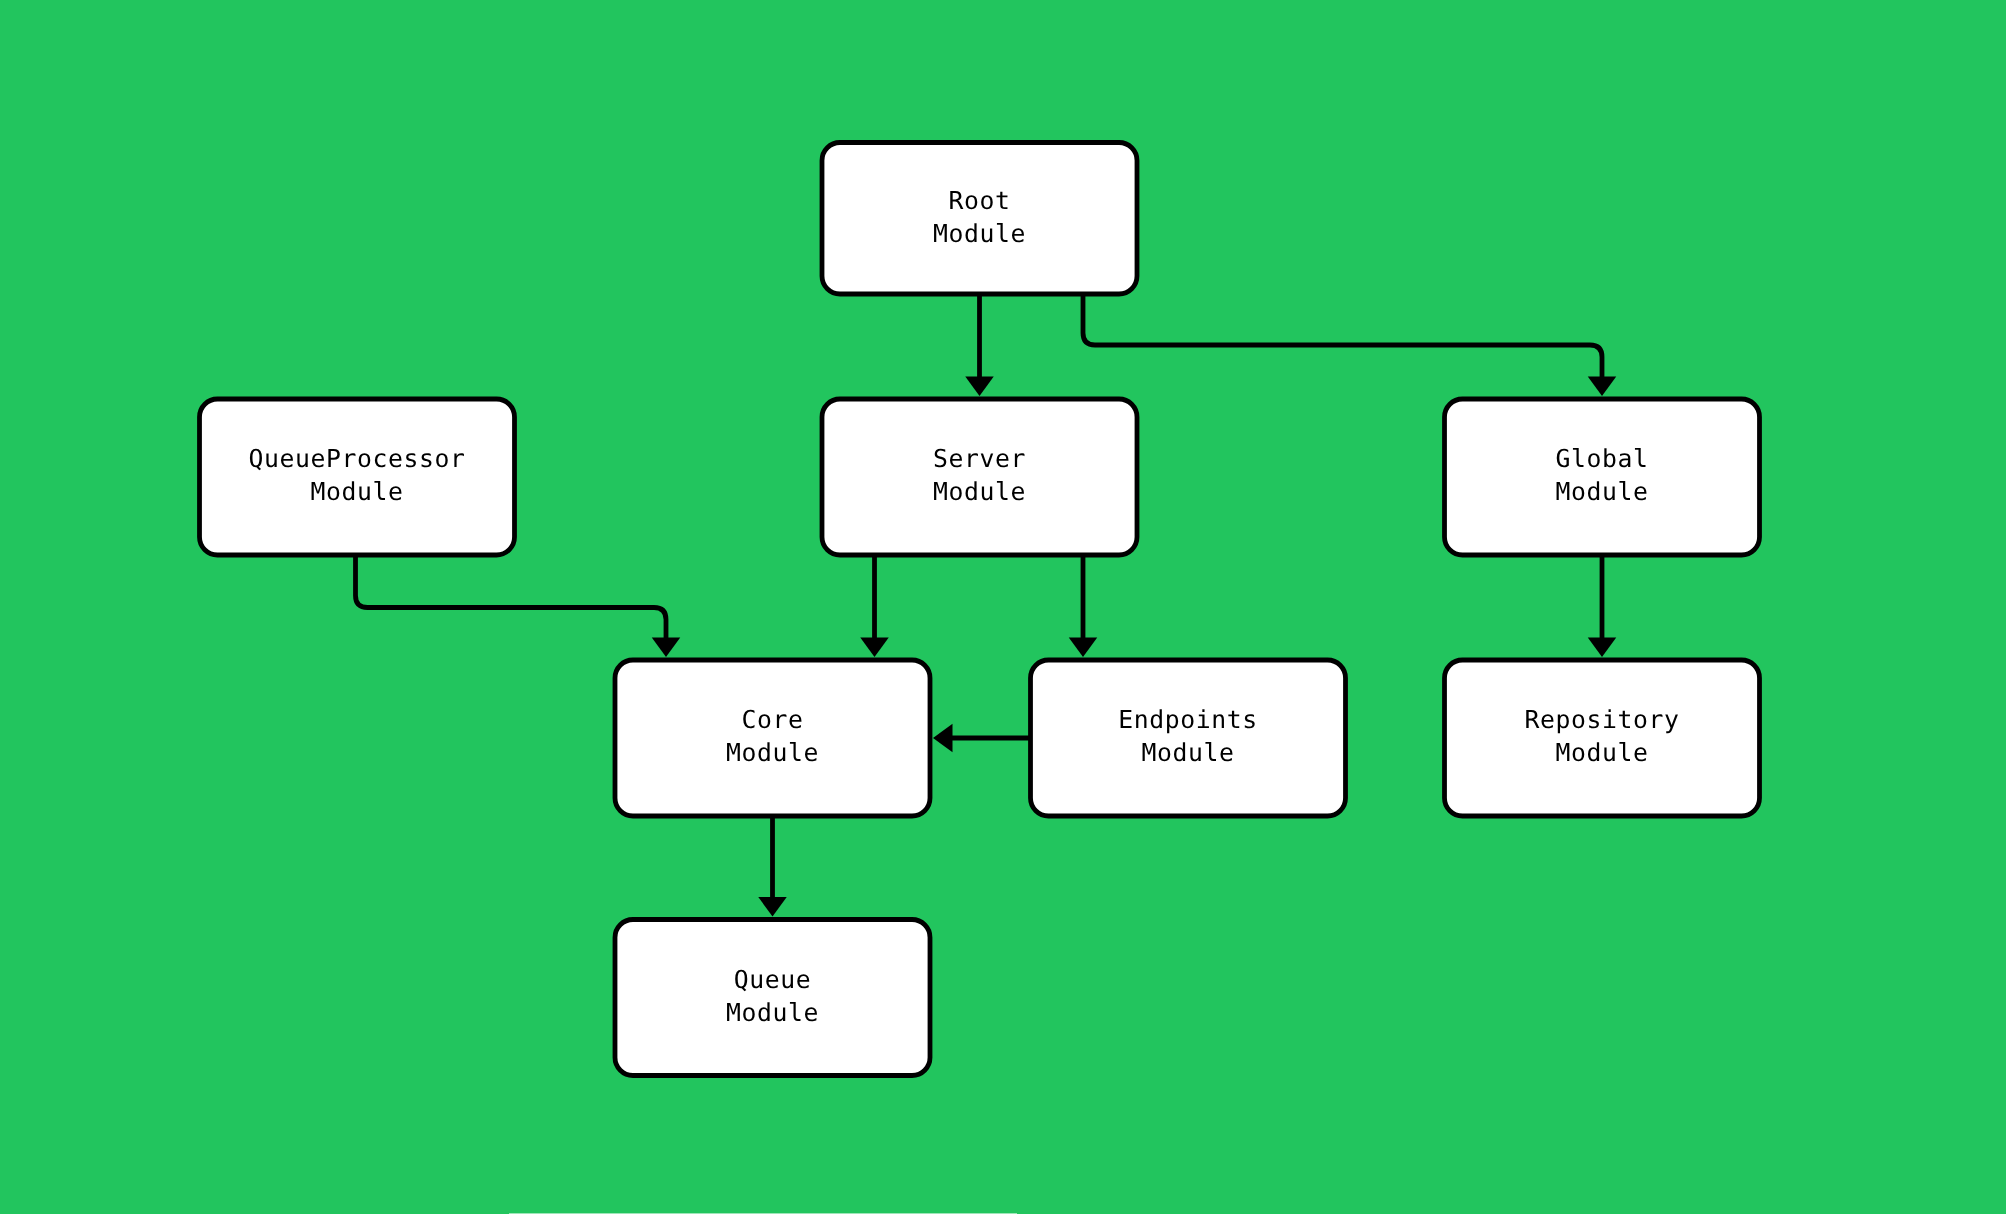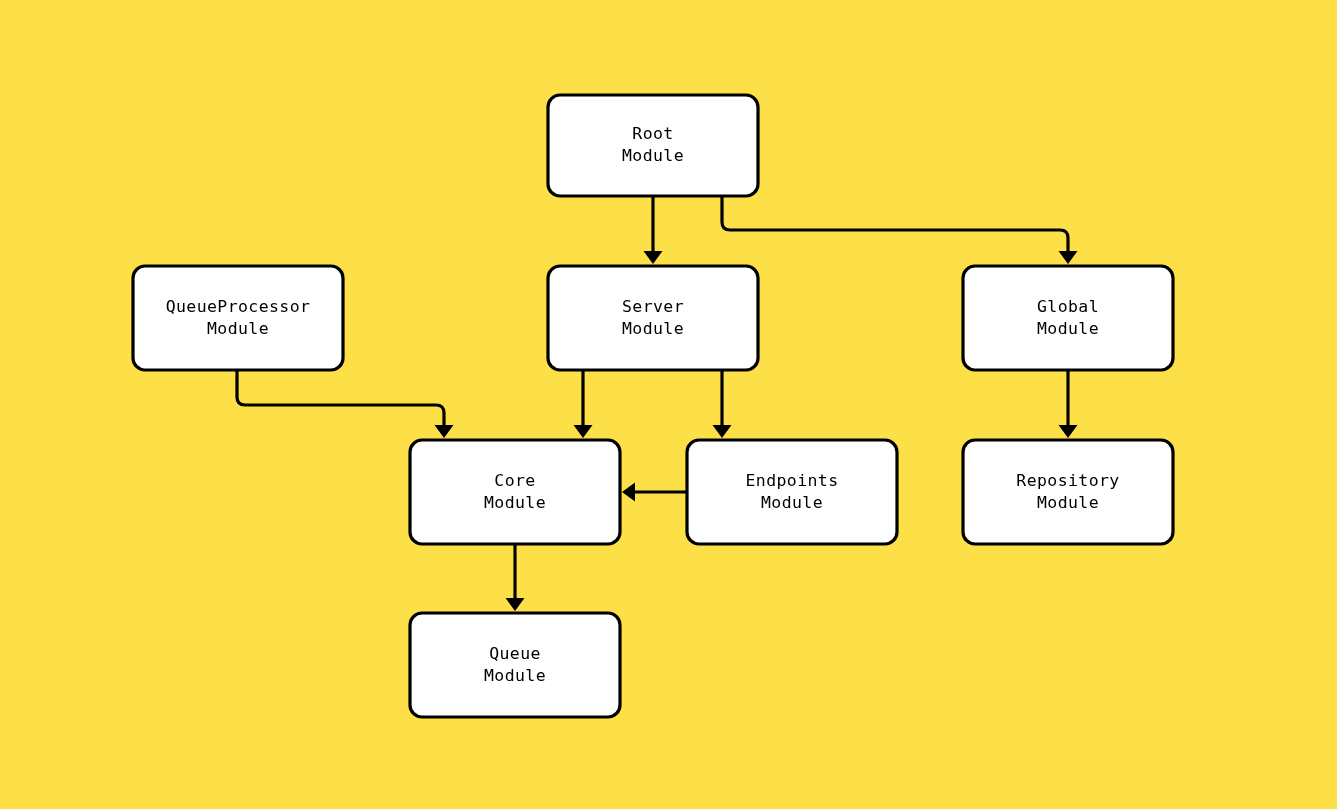--- a/index.html
+++ b/index.html
@@ -10,21 +10,21 @@
   body {
     width: 1337px;
     height: 809px;
     font-family: "DejaVu Sans Mono", monospace;
     overflow: hidden;
   }
   #diagram-root {
     position: relative;
     width: 1337px;
     height: 809px;
-    background: #fde047;
+    background: #22c55e;
   }
   svg.diagram-canvas {
     position: absolute;
     top: 0;
     left: 0;
     width: 1337px;
     height: 809px;
     display: block;
   }
   .node-box {

